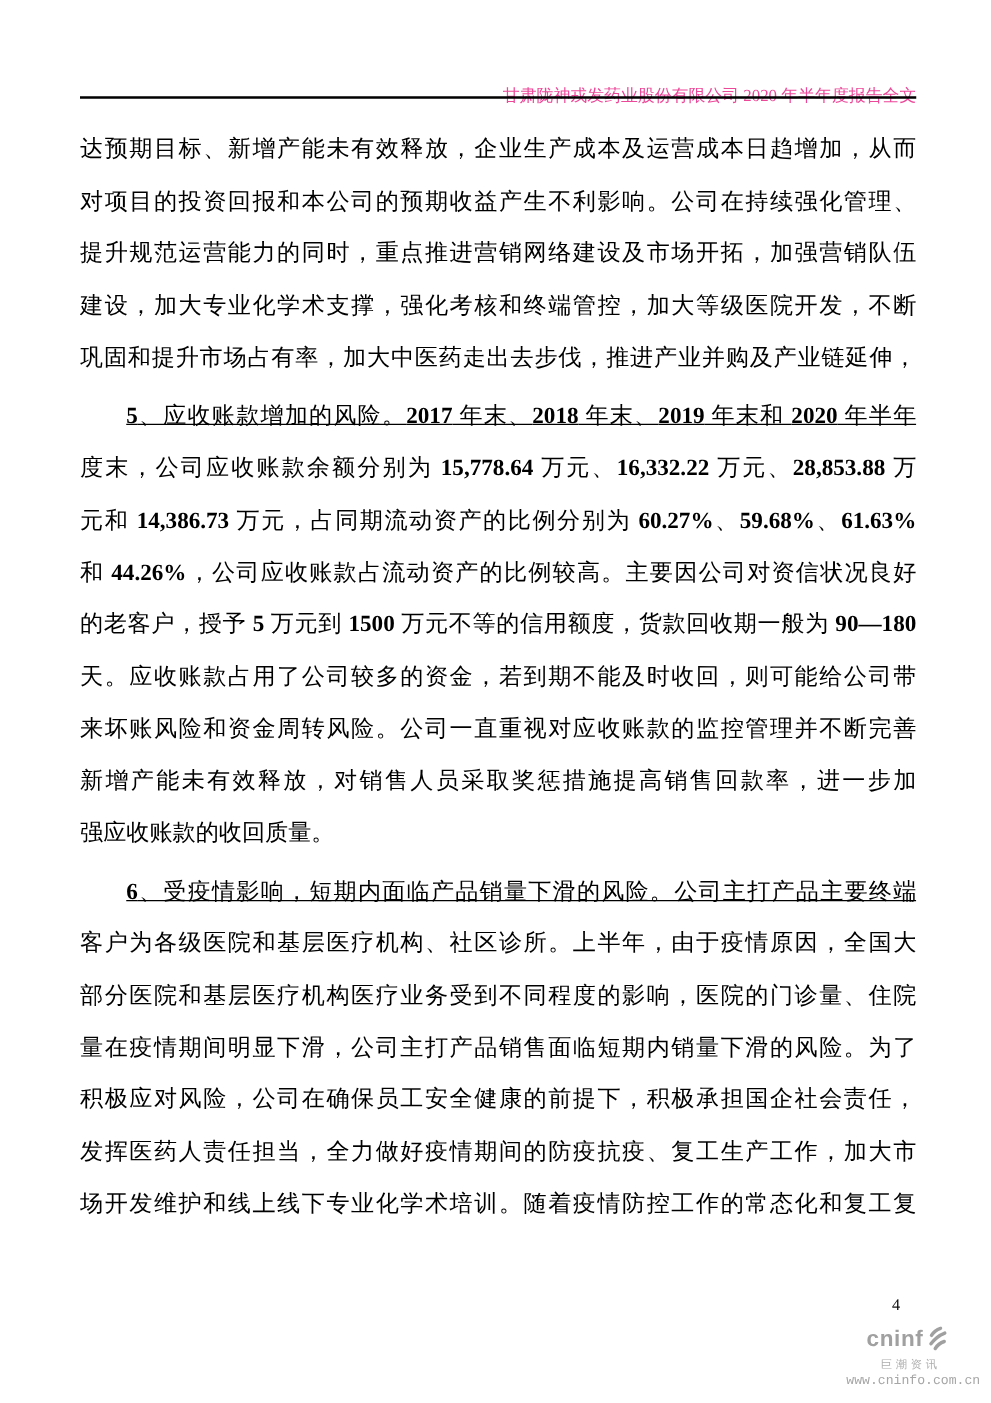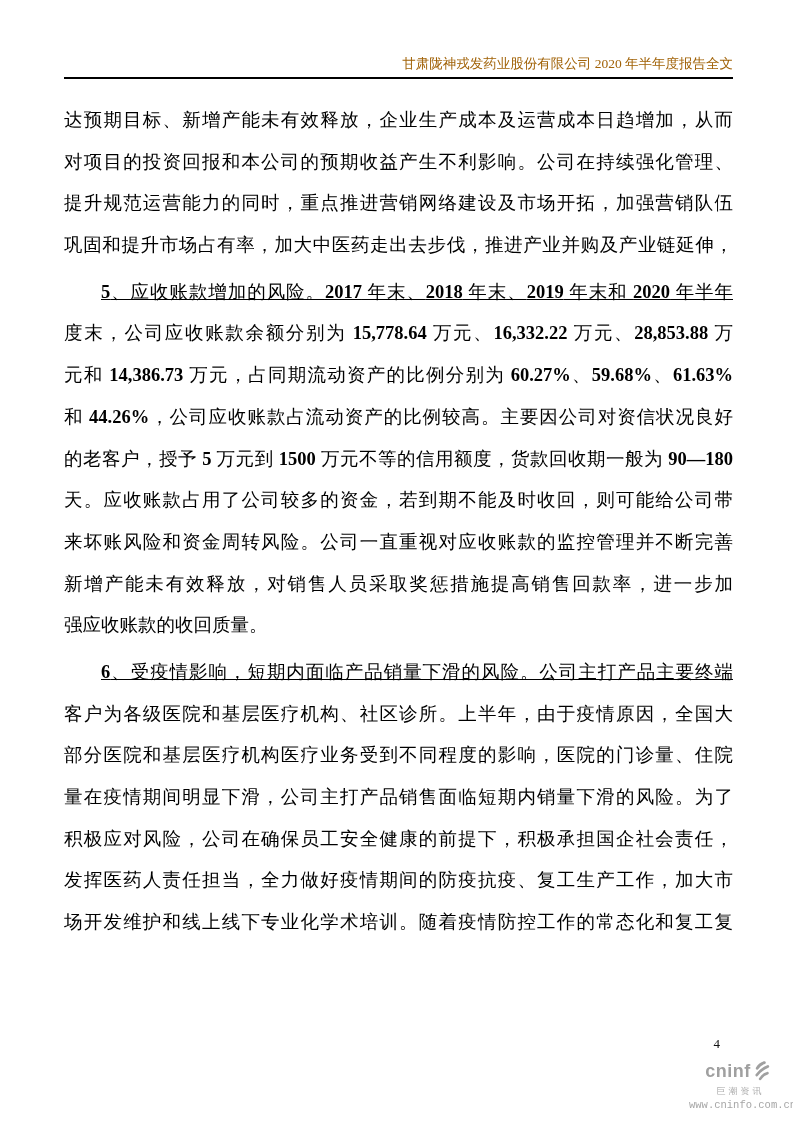--- a/index.html
+++ b/index.html
@@ -12,25 +12,25 @@
     width: 793px;
     height: 1122px;
     background: #ffffff;
     overflow: hidden;
     font-family: "Liberation Serif", "DejaVu Serif", serif;
     color: #000000;
   }
   
   .header-title {
     position: absolute;
-    top: 55px;
+    top: 68px;
     right: 60px;
     font-size: 13.5px;
     line-height: 18px;
-    color: #a16207;
+    color: #ec4899;
     white-space: nowrap;
   }
   .header-rule {
     position: absolute;
     top: 77px;
     left: 64px;
     width: 669px;
     height: 0;
     border-top: 2px solid #000000;
   }
@@ -71,21 +71,21 @@
   .page-number {
     position: absolute;
     top: 1036px;
     right: 73px;
     font-size: 13px;
     color: #111111;
   }
   
   .cninfo {
     position: absolute;
-    right: 4px;
+    right: 16px;
     bottom: 11px;
     width: 100px;
     text-align: center;
     color: #a0a0a0;
     font-family: "Liberation Sans", "DejaVu Sans", sans-serif;
   }
   .logo-row {
     display: flex;
     align-items: center;
     justify-content: center;
@@ -122,20 +122,21 @@
 <div class="page">
 
   <div class="header-title">甘肃陇神戎发药业股份有限公司 2020 年半年度报告全文</div>
   <div class="header-rule"></div>
 
   <div class="doc-body" id="body-content">
       <div class="para">
         <div class="line">达预期目标、新增产能未有效释放，企业生产成本及运营成本日趋增加，从而</div>
         <div class="line">对项目的投资回报和本公司的预期收益产生不利影响。公司在持续强化管理、</div>
         <div class="line">提升规范运营能力的同时，重点推进营销网络建设及市场开拓，加强营销队伍</div>
+        <div class="line">建设，加大专业化学术支撑，强化考核和终端管控，加大等级医院开发，不断</div>
         <div class="line">巩固和提升市场占有率，加大中医药走出去步伐，推进产业并购及产业链延伸，</div>
       </div>
       <div class="para">
         <div class="line indent"><b>5</b>、应收账款增加的风险。<b>2017</b> 年末、<b>2018</b> 年末、<b>2019</b> 年末和 <b>2020</b> 年半年</div>
         <div class="line">度末，公司应收账款余额分别为 <b>15,778.64</b> 万元、<b>16,332.22</b> 万元、<b>28,853.88</b> 万</div>
         <div class="line">元和 <b>14,386.73</b> 万元，占同期流动资产的比例分别为 <b>60.27%</b>、<b>59.68%</b>、<b>61.63%</b></div>
         <div class="line">和 <b>44.26%</b>，公司应收账款占流动资产的比例较高。主要因公司对资信状况良好</div>
         <div class="line">的老客户，授予 <b>5</b> 万元到 <b>1500</b> 万元不等的信用额度，货款回收期一般为 <b>90—180</b></div>
         <div class="line">天。应收账款占用了公司较多的资金，若到期不能及时收回，则可能给公司带</div>
         <div class="line">来坏账风险和资金周转风险。公司一直重视对应收账款的监控管理并不断完善</div>

